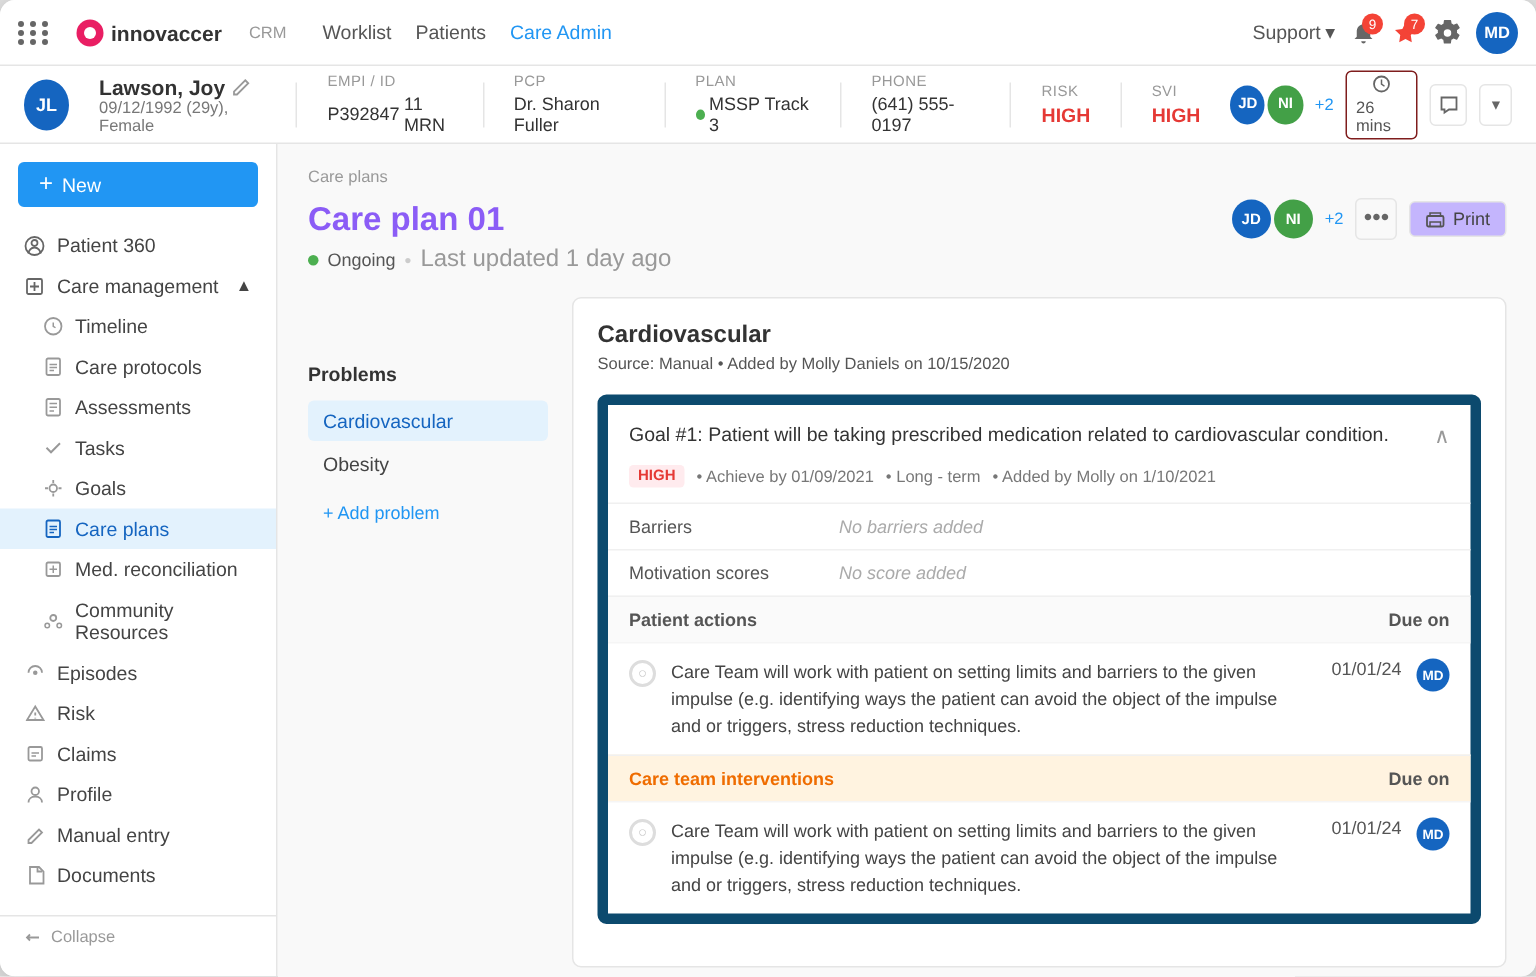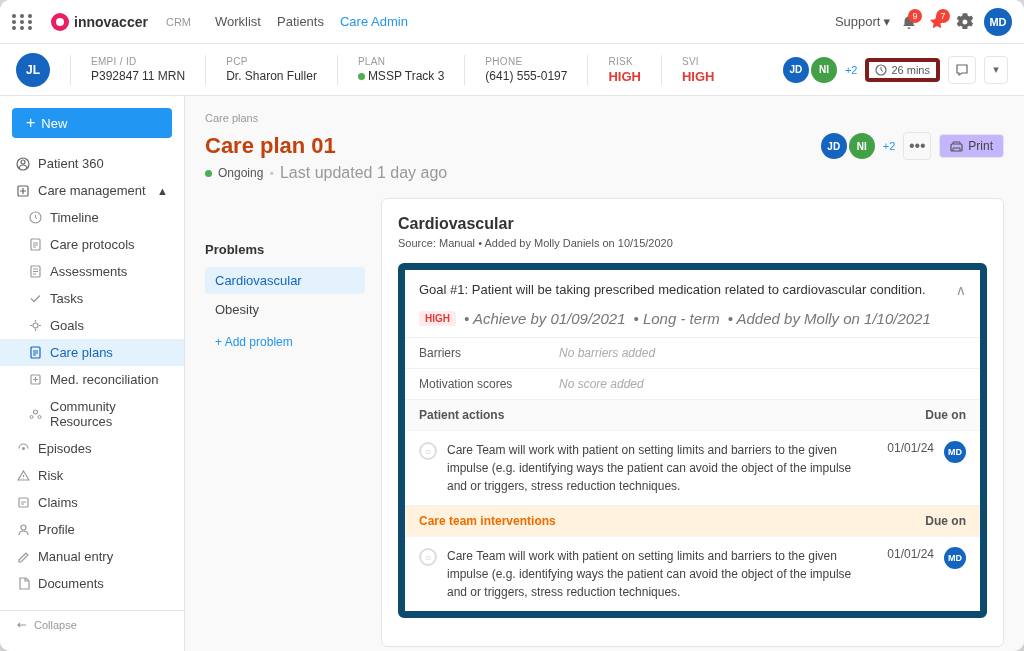--- a/index.html
+++ b/index.html
@@ -32,42 +32,42 @@
     .patient-field { display: flex; flex-direction: column; gap: 2px; }
     .patient-field-label { font-size: 10px; color: #999; text-transform: uppercase; letter-spacing: 0.3px; }
     .patient-field-value { font-size: 12px; color: #333; font-weight: 500; }
     .badge-green { display: inline-flex; align-items: center; gap: 3px; }
     .dot-green { width: 7px; height: 7px; border-radius: 50%; background: #4caf50; }
     .risk-high { color: #e53935; font-weight: 700; }
     .svi-high { color: #e53935; font-weight: 700; }
     .header-right { margin-left: auto; display: flex; align-items: center; gap: 8px; }
     .avatar-sm { width: 26px; height: 26px; border-radius: 50%; color: #fff; display: flex; align-items: center; justify-content: center; font-size: 10px; font-weight: 600; }
     .plus-more { font-size: 11px; color: #2196f3; cursor: pointer; }
-    .timer-badge { display: flex; align-items: center; gap: 4px; border: 4px solid #7f1d1d; border-radius: 4px; padding: 2px 6px; font-size: 11px; color: #555; cursor: pointer; }
+    .timer-badge { display: flex; align-items: center; gap: 4px; border: 1px solid #7f1d1d; border-radius: 4px; padding: 2px 6px; font-size: 11px; color: #555; cursor: pointer; flex-direction: column; }
     .chat-icon { width: 28px; height: 28px; border: 1px solid #e5e5e5; border-radius: 4px; display: flex; align-items: center; justify-content: center; cursor: pointer; color: #555; }
     .expand-btn { width: 24px; height: 28px; border: 1px solid #e5e5e5; border-radius: 4px; display: flex; align-items: center; justify-content: center; cursor: pointer; color: #555; }
 
     
     .main-area { display: flex; flex: 1; overflow: hidden; }
 
     
     .sidebar { width: 185px; background: #fff; border-right: 1px solid #e5e5e5; display: flex; flex-direction: column; padding: 12px 0; flex-shrink: 0; overflow-y: auto; }
     .new-btn { margin: 0 12px 12px; background: #2196f3; color: #fff; border: none; border-radius: 4px; padding: 6px 14px; font-size: 13px; font-weight: 500; cursor: pointer; display: flex; align-items: center; gap: 6px; }
     .sidebar-item { display: flex; align-items: center; gap: 8px; padding: 6px 16px; color: #444; font-size: 13px; cursor: pointer; }
     .sidebar-item.active { background: #e3f2fd; color: #1565c0; }
     .sidebar-section { display: flex; align-items: center; justify-content: space-between; padding: 6px 16px; color: #444; font-size: 13px; cursor: pointer; font-weight: 500; }
     .sidebar-sub { padding-left: 28px; }
     .sidebar-icon { width: 14px; height: 14px; display: flex; align-items: center; justify-content: center; flex-shrink: 0; }
     .sidebar-bottom { margin-top: auto; border-top: 1px solid #e5e5e5; padding: 8px 16px; display: flex; align-items: center; gap: 6px; font-size: 11px; color: #999; cursor: pointer; }
 
     
     .content-area { flex: 1; overflow-y: auto; background: #f9f9f9; padding: 16px 20px; }
     .breadcrumb { font-size: 11px; color: #999; margin-bottom: 8px; }
     .care-plan-header { display: flex; align-items: center; justify-content: space-between; margin-bottom: 4px; }
-    .care-plan-title { font-size: 22px; font-weight: 700; color: #c2410c; }
+    .care-plan-title { font-size: 22px; font-weight: 700; color: #8b5cf6; }
     .care-plan-meta { display: flex; align-items: center; gap: 6px; margin-bottom: 16px; }
     .status-dot { width: 7px; height: 7px; border-radius: 50%; background: #4caf50; }
     .status-text { font-size: 12px; color: #555; }
     .last-updated { font-size: 16px; color: #999; }
     .header-actions { display: flex; align-items: center; gap: 8px; }
     .more-btn { width: 28px; height: 28px; border: 1px solid #e5e5e5; border-radius: 4px; display: flex; align-items: center; justify-content: center; cursor: pointer; color: #666; font-size: 16px; }
     .print-btn { border: 1px solid #e5e5e5; border-radius: 4px; padding: 4px 10px; background: #c4b5fd; font-size: 12px; color: #444; cursor: pointer; display: flex; align-items: center; gap: 5px; }
 
     
     .care-plan-body { display: flex; gap: 16px; }
@@ -83,21 +83,21 @@
     .condition-source { font-size: 11px; color: #999; margin-bottom: 14px; }
     .condition-source span { font-weight: 500; color: #555; }
 
     
     .goal-card { border: 7px solid #0c4a6e; border-radius: 6px; margin-bottom: 12px; }
     .goal-header { display: flex; align-items: flex-start; justify-content: space-between; padding: 12px 14px; }
     .goal-title { font-size: 13px; color: #333; font-weight: 500; flex: 1; }
     .goal-chevron { color: #999; cursor: pointer; font-size: 14px; }
     .goal-tags { display: flex; align-items: center; gap: 8px; padding: 0 14px 10px; flex-wrap: wrap; }
     .tag-high { background: #ffebee; color: #e53935; font-size: 10px; font-weight: 700; padding: 2px 6px; border-radius: 3px; }
-    .tag-info { font-size: 15px; color: #777; font-style: italic; }
+    .tag-info { font-size: 11px; color: #777; }
 
     
     .section-row { display: flex; align-items: center; padding: 8px 14px; border-top: 1px solid #f0f0f0; }
     .section-label { width: 140px; font-size: 12px; font-weight: 500; color: #555; flex-shrink: 0; }
     .section-value { font-size: 12px; color: #aaa; font-style: italic; }
 
     .actions-header { display: flex; align-items: center; padding: 8px 14px; border-top: 1px solid #f0f0f0; background: #fafafa; }
     .actions-label { font-size: 12px; font-weight: 600; color: #555; flex: 1; }
     .actions-due { font-size: 12px; font-weight: 600; color: #555; width: 70px; text-align: right; }
     .action-row { display: flex; align-items: flex-start; padding: 10px 14px; border-top: 1px solid #f5f5f5; gap: 10px; }
@@ -163,20 +163,29 @@
         <svg width="18" height="18" viewBox="0 0 18 18" fill="none">
             <path d="M9 11.5A2.5 2.5 0 119 6.5a2.5 2.5 0 010 5zm6.3-2.7c.04-.26.07-.53.07-.8s-.03-.54-.07-.8l1.7-1.33a.4.4 0 00.1-.52L15.6 2.85a.4.4 0 00-.49-.18l-2 .8a5.88 5.88 0 00-1.38-.8L11.4.67A.39.39 0 0011 .33H7a.39.39 0 00-.39.34l-.3 2.2c-.49.19-.95.46-1.37.8l-2-.81a.39.39 0 00-.49.18L.83 5.35a.39.39 0 00.1.52l1.7 1.33c-.04.26-.07.54-.07.8s.03.54.07.8L.93 10.13a.39.39 0 00-.1.52l1.51 2.61c.1.18.31.25.49.18l2-.8c.42.33.88.6 1.37.8l.3 2.2c.05.2.22.36.4.36h4c.18 0 .35-.16.4-.36l.3-2.2c.49-.2.95-.47 1.37-.8l2 .8c.18.07.38 0 .49-.18l1.51-2.61a.39.39 0 00-.1-.52L15.3 8.8z" fill="#666"></path>
           </svg>
       </div>
       <div class="icon-circle md">MD</div>
     </div>
   </div>
 
   <div class="patient-header">
     <div class="patient-avatar">JL</div>
+    <div>
+      <div style="display:flex;align-items:center;gap:5px">
+        <span class="patient-name">Lawson, Joy</span>
+        <svg width="12" height="12" viewBox="0 0 12 12" style="cursor:pointer">
+            <path d="M8.5 1.5l2 2L3 11H1V9L8.5 1.5z" fill="none" stroke="#999" stroke-width="1.2"></path>
+          </svg>
+      </div>
+      <div class="patient-dob">09/12/1992 (29y), Female</div>
+    </div>
     <div class="patient-divider"></div>
     <div class="patient-field">
       <span class="patient-field-label">EMPI / ID</span>
       <div style="display:flex;align-items:center;gap:3px">
         <span class="patient-field-value">P392847</span>
         <span class="patient-field-value mrn">11 MRN</span>
       </div>
     </div>
     <div class="patient-divider"></div>
     <div class="patient-field">

